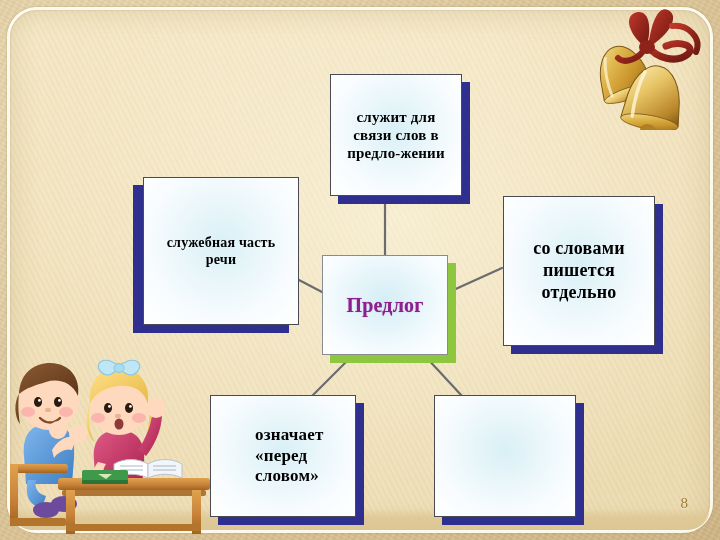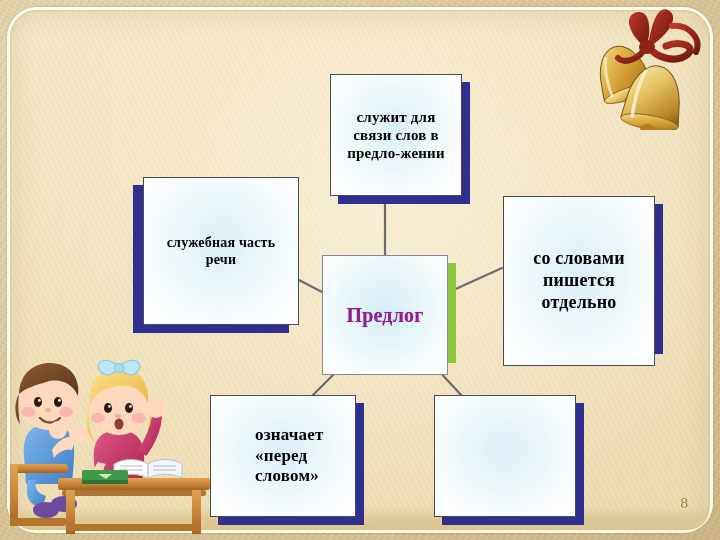--- a/index.html
+++ b/index.html
@@ -143,26 +143,26 @@
   <div class="node" style="left:330px; top:74px; width:132px; height:122px; font-size:15px;">
     <span class="label">служит для связи слов в предло-жении</span>
   </div>
 
   <div class="node-shadow" style="left:133px; top:185px; width:156px; height:148px;"></div>
   <div class="node" style="left:125px; top:177px; width:156px; height:148px; font-size:14px;margin-left:18px;">
     <span class="label">служебная часть речи</span>
   </div>
 
   <div class="node-shadow" style="left:511px; top:204px; width:152px; height:150px;"></div>
-  <div class="node" style="left:503px; top:196px; width:152px; height:170px; font-size:18px;">
+  <div class="node" style="left:503px; top:196px; width:152px; height:150px; font-size:18px;">
     <span class="label">со словами пишется отдельно</span>
   </div>
 
   <div class="node-shadow green" style="left:330px; top:263px; width:126px; height:100px;"></div>
-  <div class="node center" style="left:322px; top:255px; width:126px; height:120px; font-size:20px;">
+  <div class="node center" style="left:322px; top:255px; width:126px; height:100px; font-size:20px;">
     <span class="label">Предлог</span>
   </div>
 
   <div class="node-shadow" style="left:218px; top:403px; width:146px; height:122px;"></div>
   <div class="node" style="left:210px; top:395px; width:146px; height:122px; font-size:17px; justify-content:flex-start; text-align:left;padding-left:32px;">
     <span class="label" style="text-align:left; padding-left:12px;">означает «перед словом»</span>
   </div>
 
   <div class="node-shadow" style="left:442px; top:403px; width:142px; height:122px;"></div>
   <div class="node" style="left:434px; top:395px; width:142px; height:122px; font-size:17px;">

